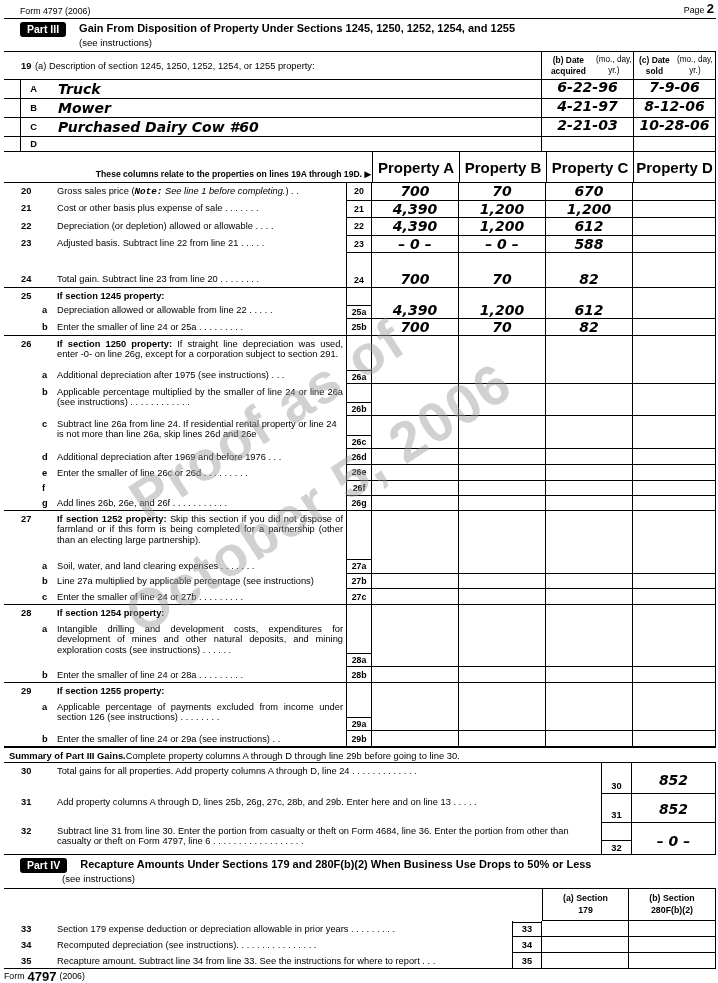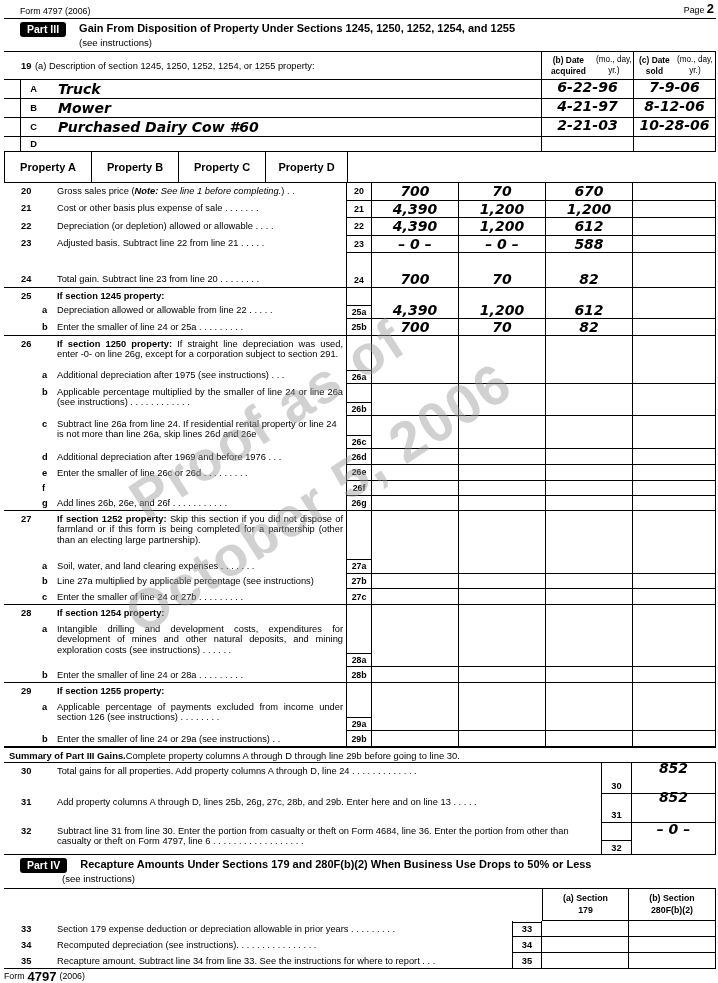--- a/index.html
+++ b/index.html
@@ -14,21 +14,21 @@
   .bb .nb, .bb .pc, .bb .nbs, .bb .vs, .bb .nb4, .bb .c4 { border-bottom:1px solid #000; }
 
   
   .lab { flex:0 0 342px; display:flex; box-sizing:border-box; line-height:1.16; padding-top:2.5px; }
   .ln { flex:0 0 53px; box-sizing:border-box; padding-left:17px; font-weight:bold; }
   .ln.sub { padding-left:38px; }
   .lt { flex:1; padding-right:3px; }
   .lt.j { text-align:justify; }
   .b { font-weight:bold; }
   .it { font-style:italic; }
-  .bnote { font-weight:bold; font-style:italic; }
+  .bnote { font-weight:bold; font-style:italic;font-family:Liberation Mono, monospace; }
   .btm .lab { align-items:flex-end; padding-bottom:2px; padding-top:0; }
 
   
   .nb { flex:0 0 26px; border-left:1px solid #000; border-right:1px solid #000; box-sizing:border-box;
         font-weight:bold; font-size:8.8px; text-align:center; display:flex; flex-direction:column; justify-content:center; }
   .nbx { display:block; width:100%; }
   .boxtop .nb { justify-content:flex-end; }
   .boxtop .nbx { border-top:1px solid #000; height:13.5px; line-height:13.5px; box-sizing:border-box; }
   .btm .nb { justify-content:flex-end; }
   .btm .nbx { padding-bottom:2px; }
@@ -36,21 +36,21 @@
   
   .pc { flex:0 0 87px; border-right:1px solid #000; box-sizing:border-box;
         display:flex; align-items:flex-end; justify-content:center; padding-bottom:1.5px; }
   .pc.d { flex:0 0 83px; }
   .hw { font-family:"DejaVu Sans", sans-serif; font-style:italic; font-size:14px; line-height:1; white-space:nowrap;font-weight:bold; }
 
   
   .chlab { flex:0 0 368px; border-right:0; box-sizing:border-box; display:flex; align-items:flex-end; justify-content:flex-end;
            font-weight:bold; font-size:8.6px; padding:0 1px 3px 0; }
   .pch { flex:0 0 87px; border-left:1px solid #000; box-sizing:border-box; display:flex; align-items:center; justify-content:center;
-         font-weight:bold; font-size:11px; }
+         font-weight:bold; font-size:15px; }
   .pch.d { flex:0 0 83px; border-right:1px solid #000; }
 
   
   .topstrip { height:18px; border-bottom:1px solid #000; display:flex; align-items:flex-end; justify-content:space-between;
               padding:16px 2px 2px 16px; box-sizing:border-box; font-size:8.8px; }
   .pagenum { font-size:13px; font-weight:bold; }
 
   
   .parthead { box-sizing:border-box; padding-top:3px; }
   .badge { display:inline-block; background:#000; color:#fff; font-weight:bold; font-size:10.5px;
@@ -73,21 +73,21 @@
   .db { flex:0 0 92px; border-left:1px solid #000; box-sizing:border-box; display:flex; align-items:flex-start; justify-content:center; }
   .dc { flex:0 0 83px; border-left:1px solid #000; border-right:1px solid #000; box-sizing:border-box;
         display:flex; align-items:flex-start; justify-content:center; }
 
   
   .sumhead { height:16px; border-bottom:1px solid #000; border-top:1px solid #000; display:flex; align-items:center; padding-left:5px; box-sizing:border-box; font-size:9.4px; }
   .slab { flex:0 0 597px; display:flex; box-sizing:border-box; line-height:1.18; padding-top:2.5px; }
   .slt { flex:1; padding-right:3px; }
   .nbs { flex:0 0 31px; border-left:1px solid #000; border-right:1px solid #000; box-sizing:border-box; font-weight:bold;
          text-align:center; display:flex; flex-direction:column; justify-content:flex-end; }
-  .vs { flex:0 0 84px; border-right:1px solid #000; box-sizing:border-box; display:flex; align-items:flex-end; justify-content:center; padding-bottom:18px; }
+  .vs { flex:0 0 84px; border-right:1px solid #000; box-sizing:border-box; display:flex; align-items:flex-end; justify-content:center; padding-bottom:6px; }
 
   
   .p4head { box-sizing:border-box; border-bottom:1.5px solid #000; padding-top:3px; height:35px; }
   .p4lab { flex:0 0 508px; display:flex; box-sizing:border-box; line-height:1.18; padding-top:2.5px; }
   .nb4 { flex:0 0 30px; border-left:1px solid #000; border-right:1px solid #000; box-sizing:border-box; font-weight:bold;
          text-align:center; display:flex; flex-direction:column; justify-content:center; }
   .c4 { flex:0 0 87px; border-right:1px solid #000; box-sizing:border-box; }
   .c4h { flex:0 0 87px; box-sizing:border-box; border-right:1px solid #000; border-bottom:1px solid #000;
          display:flex; flex-direction:column; align-items:center; justify-content:center; font-weight:bold; font-size:8.8px; line-height:1.3; }
   .c4h.first { border-left:1px solid #000; }
@@ -184,20 +184,21 @@
       </div>
     <div class="db">
         <span class="hw"></span>
       </div>
     <div class="dc">
         <span class="hw"></span>
       </div>
   </div>
 
   <div class="r fw" style="height:31px">
+    <div class="chlab">These columns relate to the properties on lines 19A through 19D. ▶</div>
     <div class="pch">Property A</div>
     <div class="pch">Property B</div>
     <div class="pch">Property C</div>
     <div class="pch d">Property D</div>
   </div>
 
   <div class="r bb" style="height:17.5px">
     <div class="lab">
         <span class="ln">20</span>
         <span class="lt"><span>Gross sales price (</span><span class="bnote">Note:</span><span class="it"> See line 1 before completing.</span><span>)  .  .</span></span>

